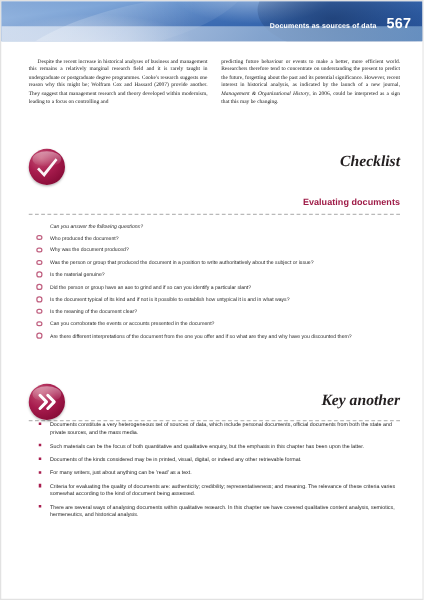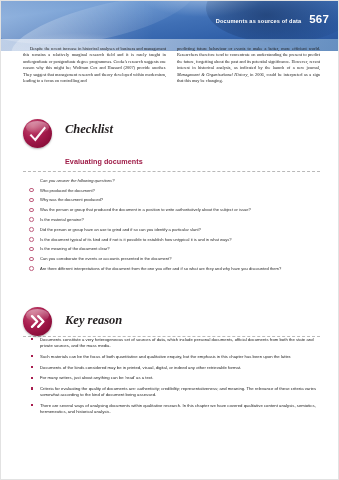--- a/index.html
+++ b/index.html
@@ -19,21 +19,21 @@
     inset: 0;
     background: #ffffff;
     border: 1px solid #e2e2e2;
     overflow: hidden;
   }
 
   
   .header-band {
     position: absolute;
     top: 0; left: 0; right: 0;
-    height: 50px;
+    height: 32px;
     background:
       radial-gradient(ellipse 120px 40px at 22% 120%, rgba(255,255,255,0.55), rgba(255,255,255,0) 70%),
       radial-gradient(ellipse 90px 30px at 60% -10%, rgba(255,255,255,0.35), rgba(255,255,255,0) 70%),
       linear-gradient(172deg, #4b7fc4 0%, #5b8dcd 18%, #3f6fb5 48%, #2f5fa8 72%, #27539a 100%);
     overflow: hidden;
   }
   .header-band::before {
     content: "";
     position: absolute;
     left: -30px; top: -46px;
@@ -115,20 +115,21 @@
   
   .feature {
     position: absolute;
     left: 22px;
     right: 18px;
   }
   .feature-head {
     position: relative;
     min-height: 26px;
     padding-left: 42px;
+    text-align: right;
   }
   .badge {
     position: absolute;
     left: 0; top: 0;
     width: 29px; height: 29px;
     border-radius: 50%;
     background:
       radial-gradient(circle at 34% 26%, #c45475 0%, #a81c4e 42%, #8e0f3c 72%, #6e0a2c 100%);
     box-shadow: 0 1px 2px rgba(0,0,0,0.30);
     overflow: hidden;
@@ -289,21 +290,21 @@
   </div>
 
   <div class="feature" style="top:306px;">
     <div class="feature-head" style="min-height:24px;">
       <div class="badge">
         <svg viewBox="0 0 29 29" aria-hidden="true">
           <path d="M9.0 9.2 L14.2 14.5 L9.0 19.8" fill="none" stroke="#ffffff" stroke-width="2.4" stroke-linecap="round" stroke-linejoin="round"></path>
           <path d="M15.2 9.2 L20.4 14.5 L15.2 19.8" fill="none" stroke="#ffffff" stroke-width="2.4" stroke-linecap="round" stroke-linejoin="round"></path>
         </svg>
       </div>
-      <div class="feature-title" style="padding-top:7px;">Key reason</div>
+      <div class="feature-title" style="padding-top:7px;">Key another</div>
     </div>
     <div class="divider"></div>
 
     <ul class="klist kp-box">
       <li>
         <span class="sq"></span>
         <span>Documents constitute a very heterogeneous set of sources of data, which include personal documents, official documents from both the state and private sources, and the mass media.</span>
       </li>
       <li>
         <span class="sq"></span>

